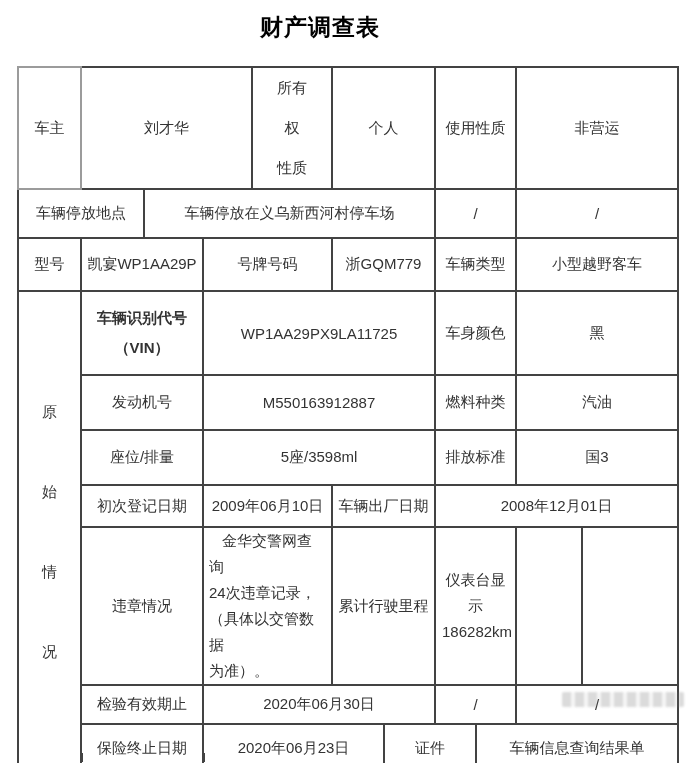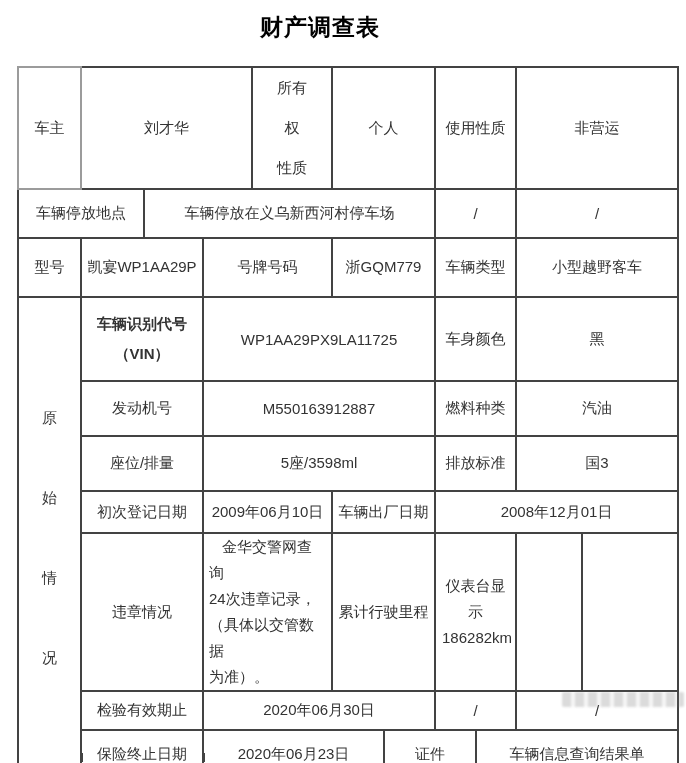--- a/index.html
+++ b/index.html
@@ -110,21 +110,21 @@
       <td colspan="2">非营运</td>
     </tr>
 
     <tr style="height:49px">
       <td colspan="2">车辆停放地点</td>
       <td colspan="5">车辆停放在义乌新西河村停车场</td>
       <td colspan="2">/</td>
       <td colspan="2">/</td>
     </tr>
 
-    <tr style="height:59px">
+    <tr style="height:53px">
       <td>型号</td>
       <td colspan="2">凯宴WP1AA29P</td>
       <td colspan="2">号牌号码</td>
       <td colspan="2">浙GQM779</td>
       <td colspan="2">车辆类型</td>
       <td colspan="2">小型越野客车</td>
     </tr>
 
     <tr style="height:84px">
       <td rowspan="7" class="pre side-head">原

